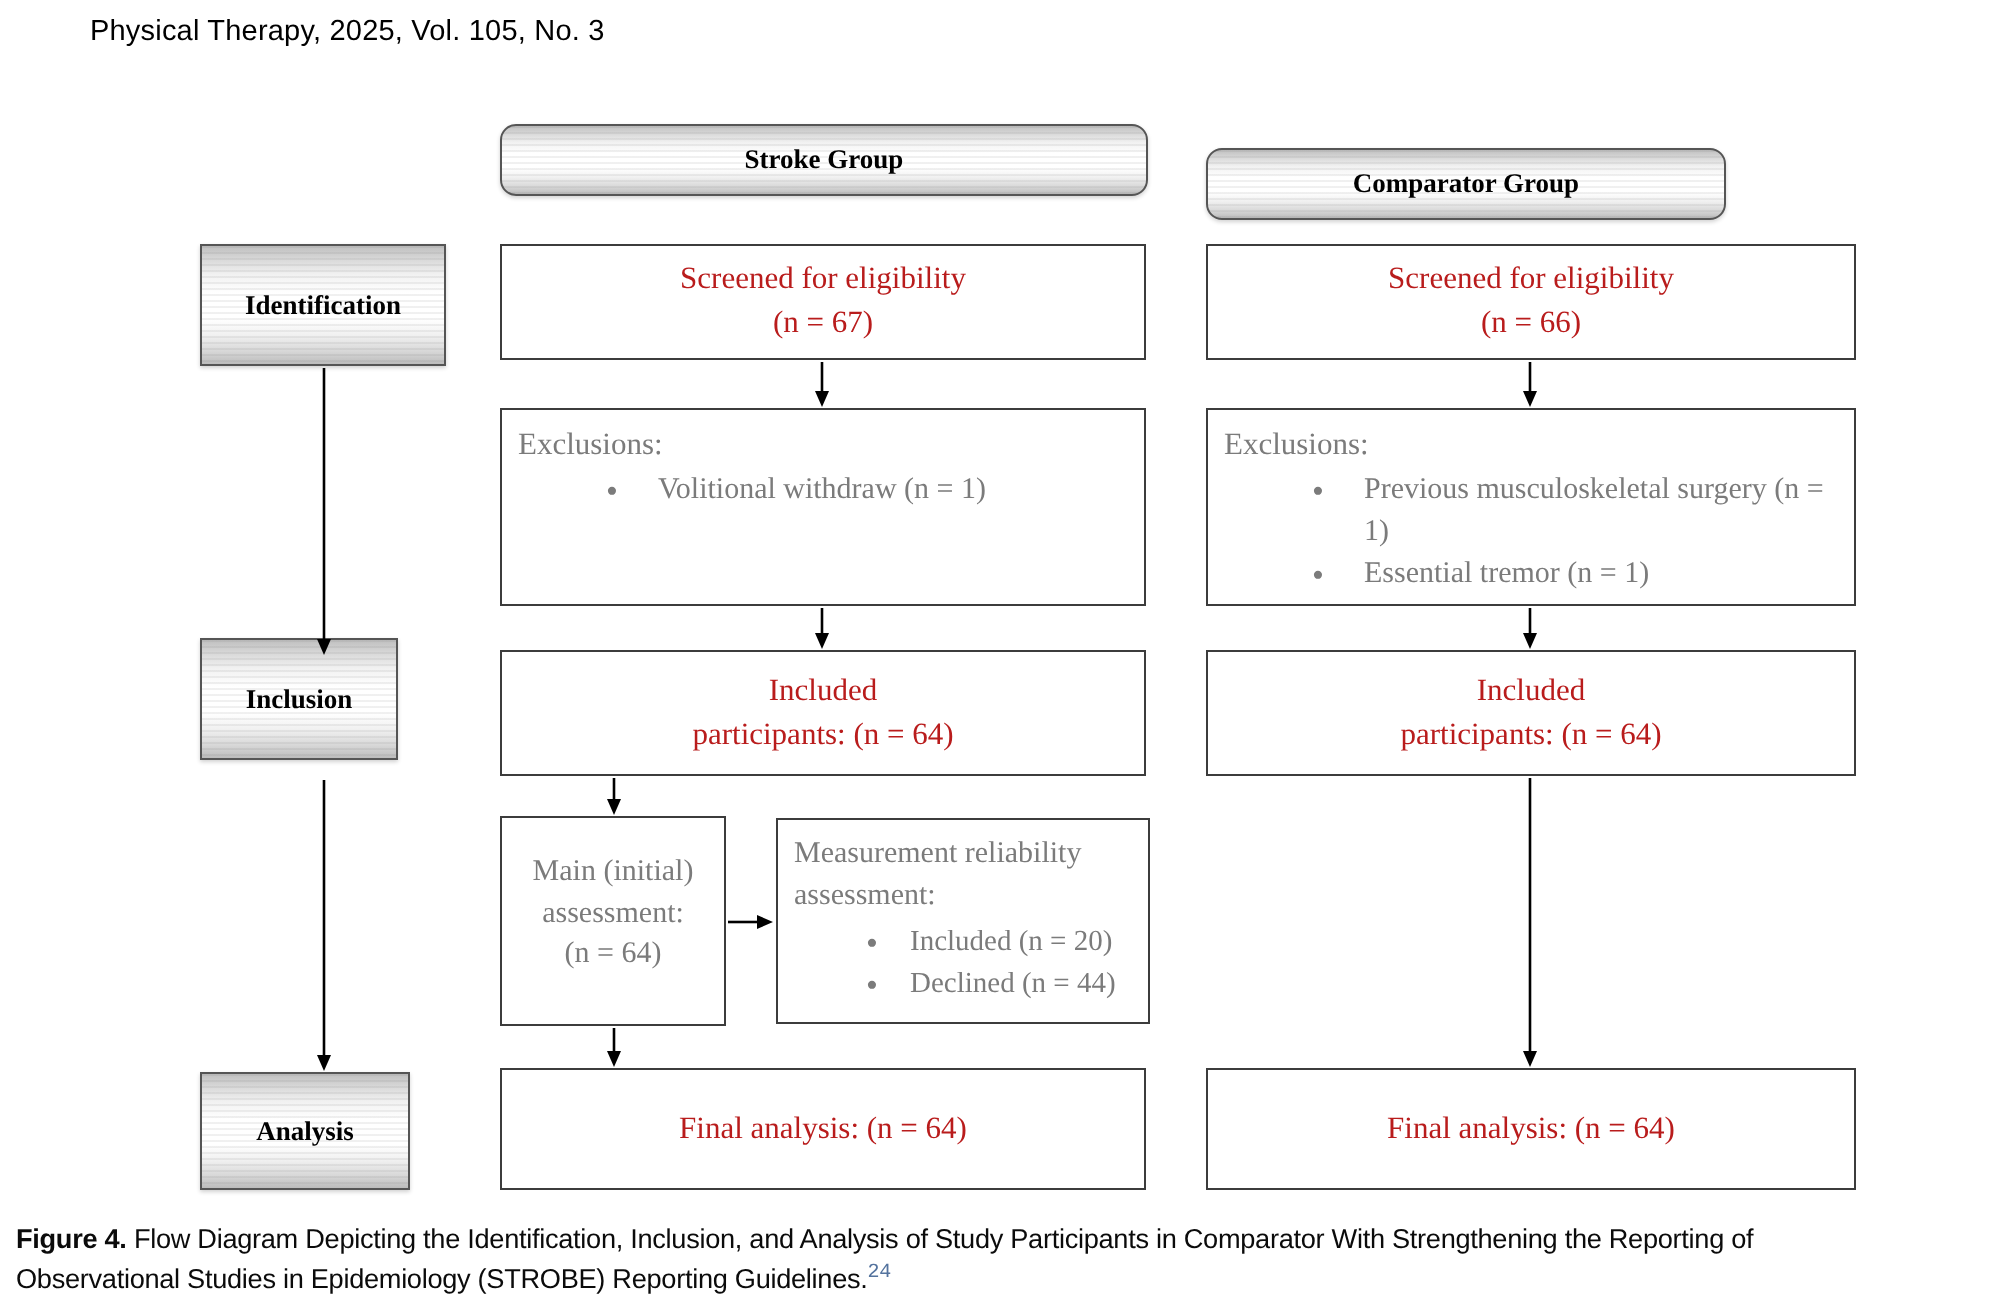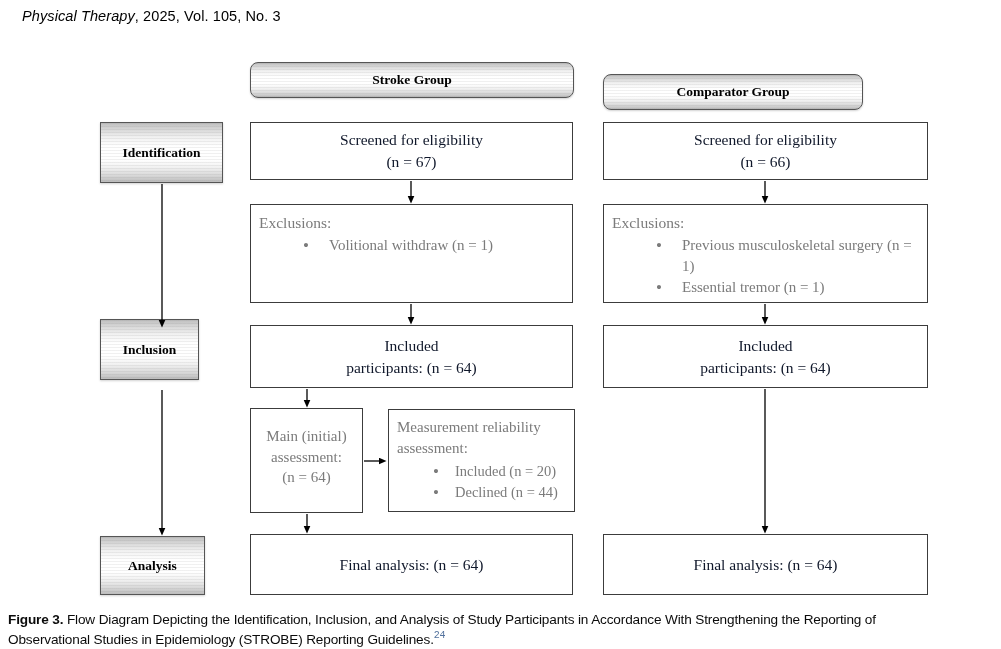--- a/index.html
+++ b/index.html
@@ -5,38 +5,38 @@
   html,body{margin:0;padding:0;}
   body{
     width:1001px;height:649px;position:relative;background:#ffffff;
     font-family:"Liberation Sans",sans-serif;color:#1a1a1a;overflow:hidden;
   }
   
   .page-header{
     position:absolute;left:22px;top:8px;font-size:14.5px;color:#000;
     letter-spacing:.1px;
   }
-  .page-header .journal{font-style:italic;}
+  .page-header .journal{margin-left:23px;}
   
   .grad-box{
     position:absolute;box-sizing:border-box;
     border:1.3px solid #555;border-radius:0;
     display:flex;align-items:center;justify-content:center;
     font-family:"Liberation Serif",serif;font-weight:bold;font-size:13.5px;color:#000;
     background:
       repeating-linear-gradient(180deg, rgba(110,110,110,.10) 0px, rgba(110,110,110,.10) 1px, rgba(255,255,255,0) 1px, rgba(255,255,255,0) 3px),
       linear-gradient(180deg,#bfbfbf 0%,#dadada 12%,#f1f1f1 24%,#ffffff 40%,#ffffff 62%,#f0f0f0 76%,#d8d8d8 89%,#bcbcbc 100%);
     box-shadow:0 1px 2px rgba(0,0,0,.18);
   }
   .group-header{border-radius:8px;height:36px;}
   
   .flow-box{
     position:absolute;box-sizing:border-box;background:#fff;
     border:1.2px solid #3c3c3c;
-    font-family:"Liberation Serif",serif;font-size:15.5px;color:#0f172a;
+    font-family:"Liberation Serif",serif;font-size:15.5px;color:#b91c1c;
     line-height:1.42;
   }
   .center-box{display:flex;flex-direction:column;align-items:center;justify-content:center;text-align:center;}
   .muted{color:#7b7b7b;}
   
   .bullet-box{padding:7px 10px 0 8px;font-size:15px;}
   .bullet-box .bb-title{font-size:15.5px;}
   .bullet-box ul{list-style:none;margin:1px 0 0 0;padding:0;}
   .bullet-box li{position:relative;padding-left:70px;line-height:1.38;margin-top:1px;}
   .bullet-box li::before{
@@ -151,15 +151,15 @@
   <line x1="411" y1="304" x2="411" y2="317" marker-end="url(#ah)"></line>
   <line x1="307" y1="389" x2="307" y2="400" marker-end="url(#ah)"></line>
   <line x1="307" y1="514" x2="307" y2="526" marker-end="url(#ah)"></line>
   <line x1="364" y1="461" x2="379" y2="461" marker-end="url(#ah)"></line>
   <line x1="765" y1="181" x2="765" y2="196" marker-end="url(#ah)"></line>
   <line x1="765" y1="304" x2="765" y2="317" marker-end="url(#ah)"></line>
   <line x1="765" y1="389" x2="765" y2="526" marker-end="url(#ah)"></line>
 </svg>
 
 <div class="caption">
-  <span class="cap-label">Figure 3.</span><span> Flow Diagram Depicting the Identification, Inclusion, and Analysis of Study Participants in Accordance With Strengthening the Reporting of</span><br>
+  <span class="cap-label">Figure 4.</span><span> Flow Diagram Depicting the Identification, Inclusion, and Analysis of Study Participants in Comparator With Strengthening the Reporting of</span><br>
   <span>Observational Studies in Epidemiology (STROBE) Reporting Guidelines.</span><sup>24</sup>
 </div>
 
 </body></html>

